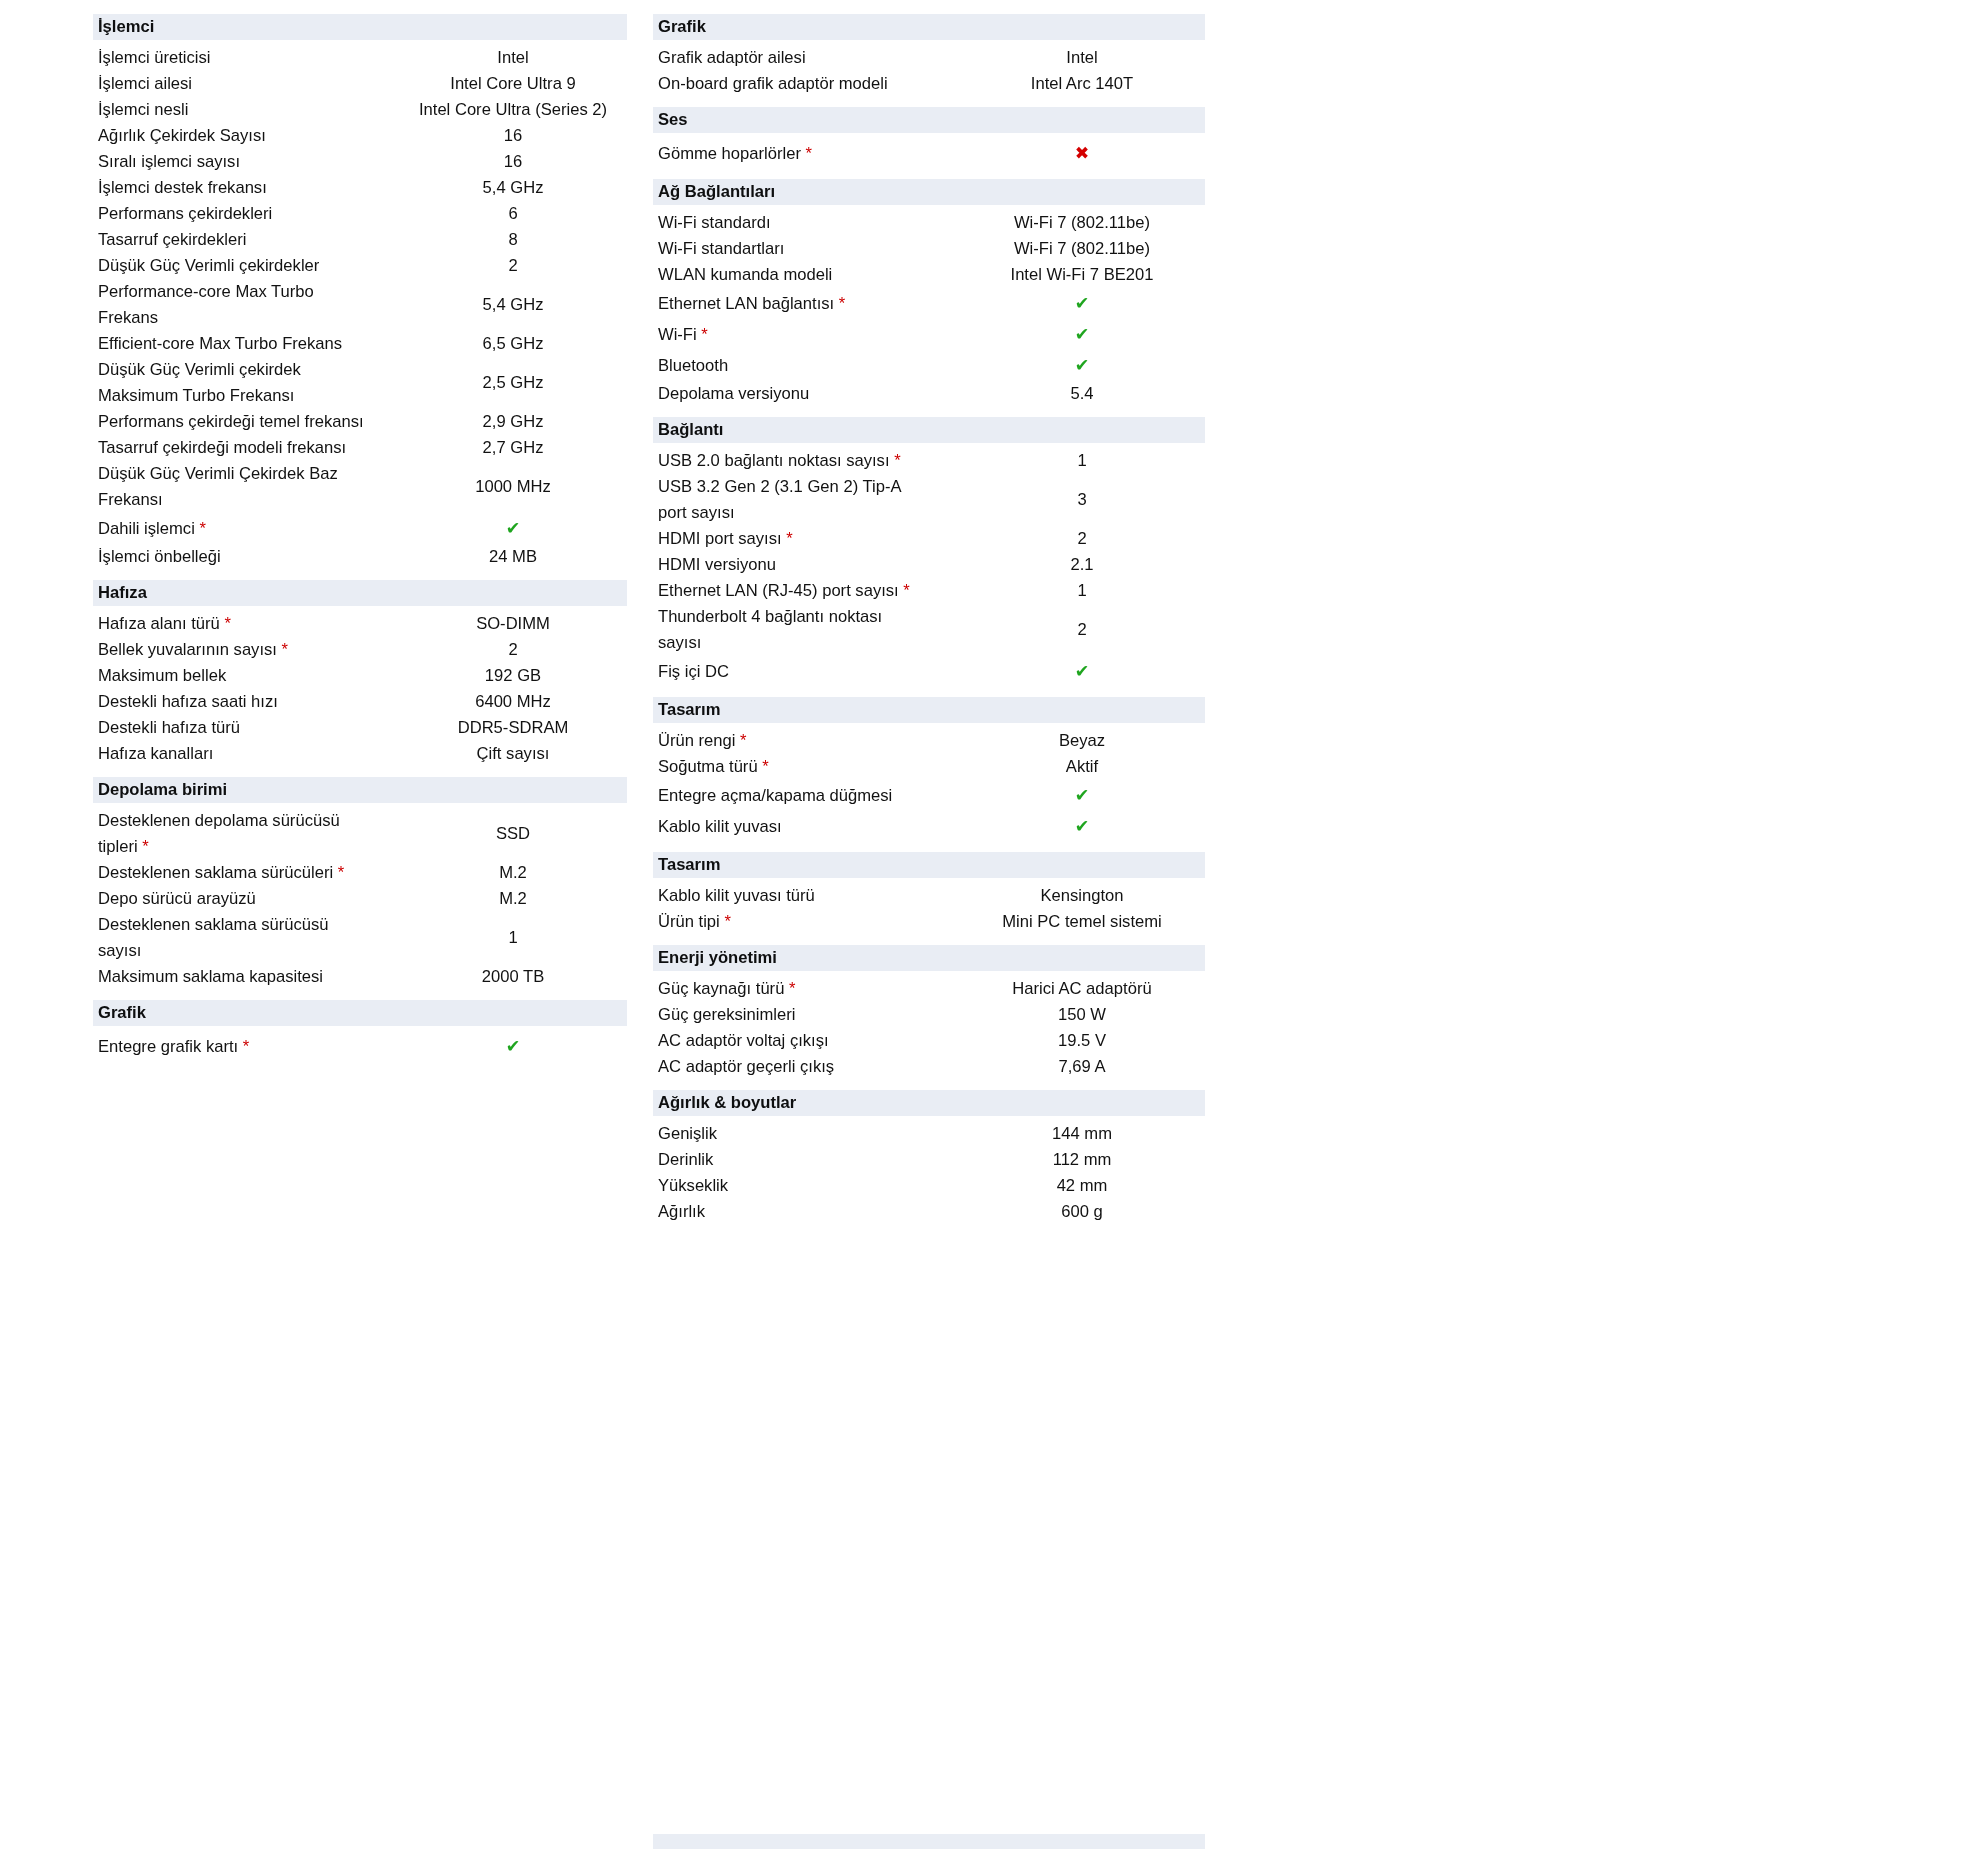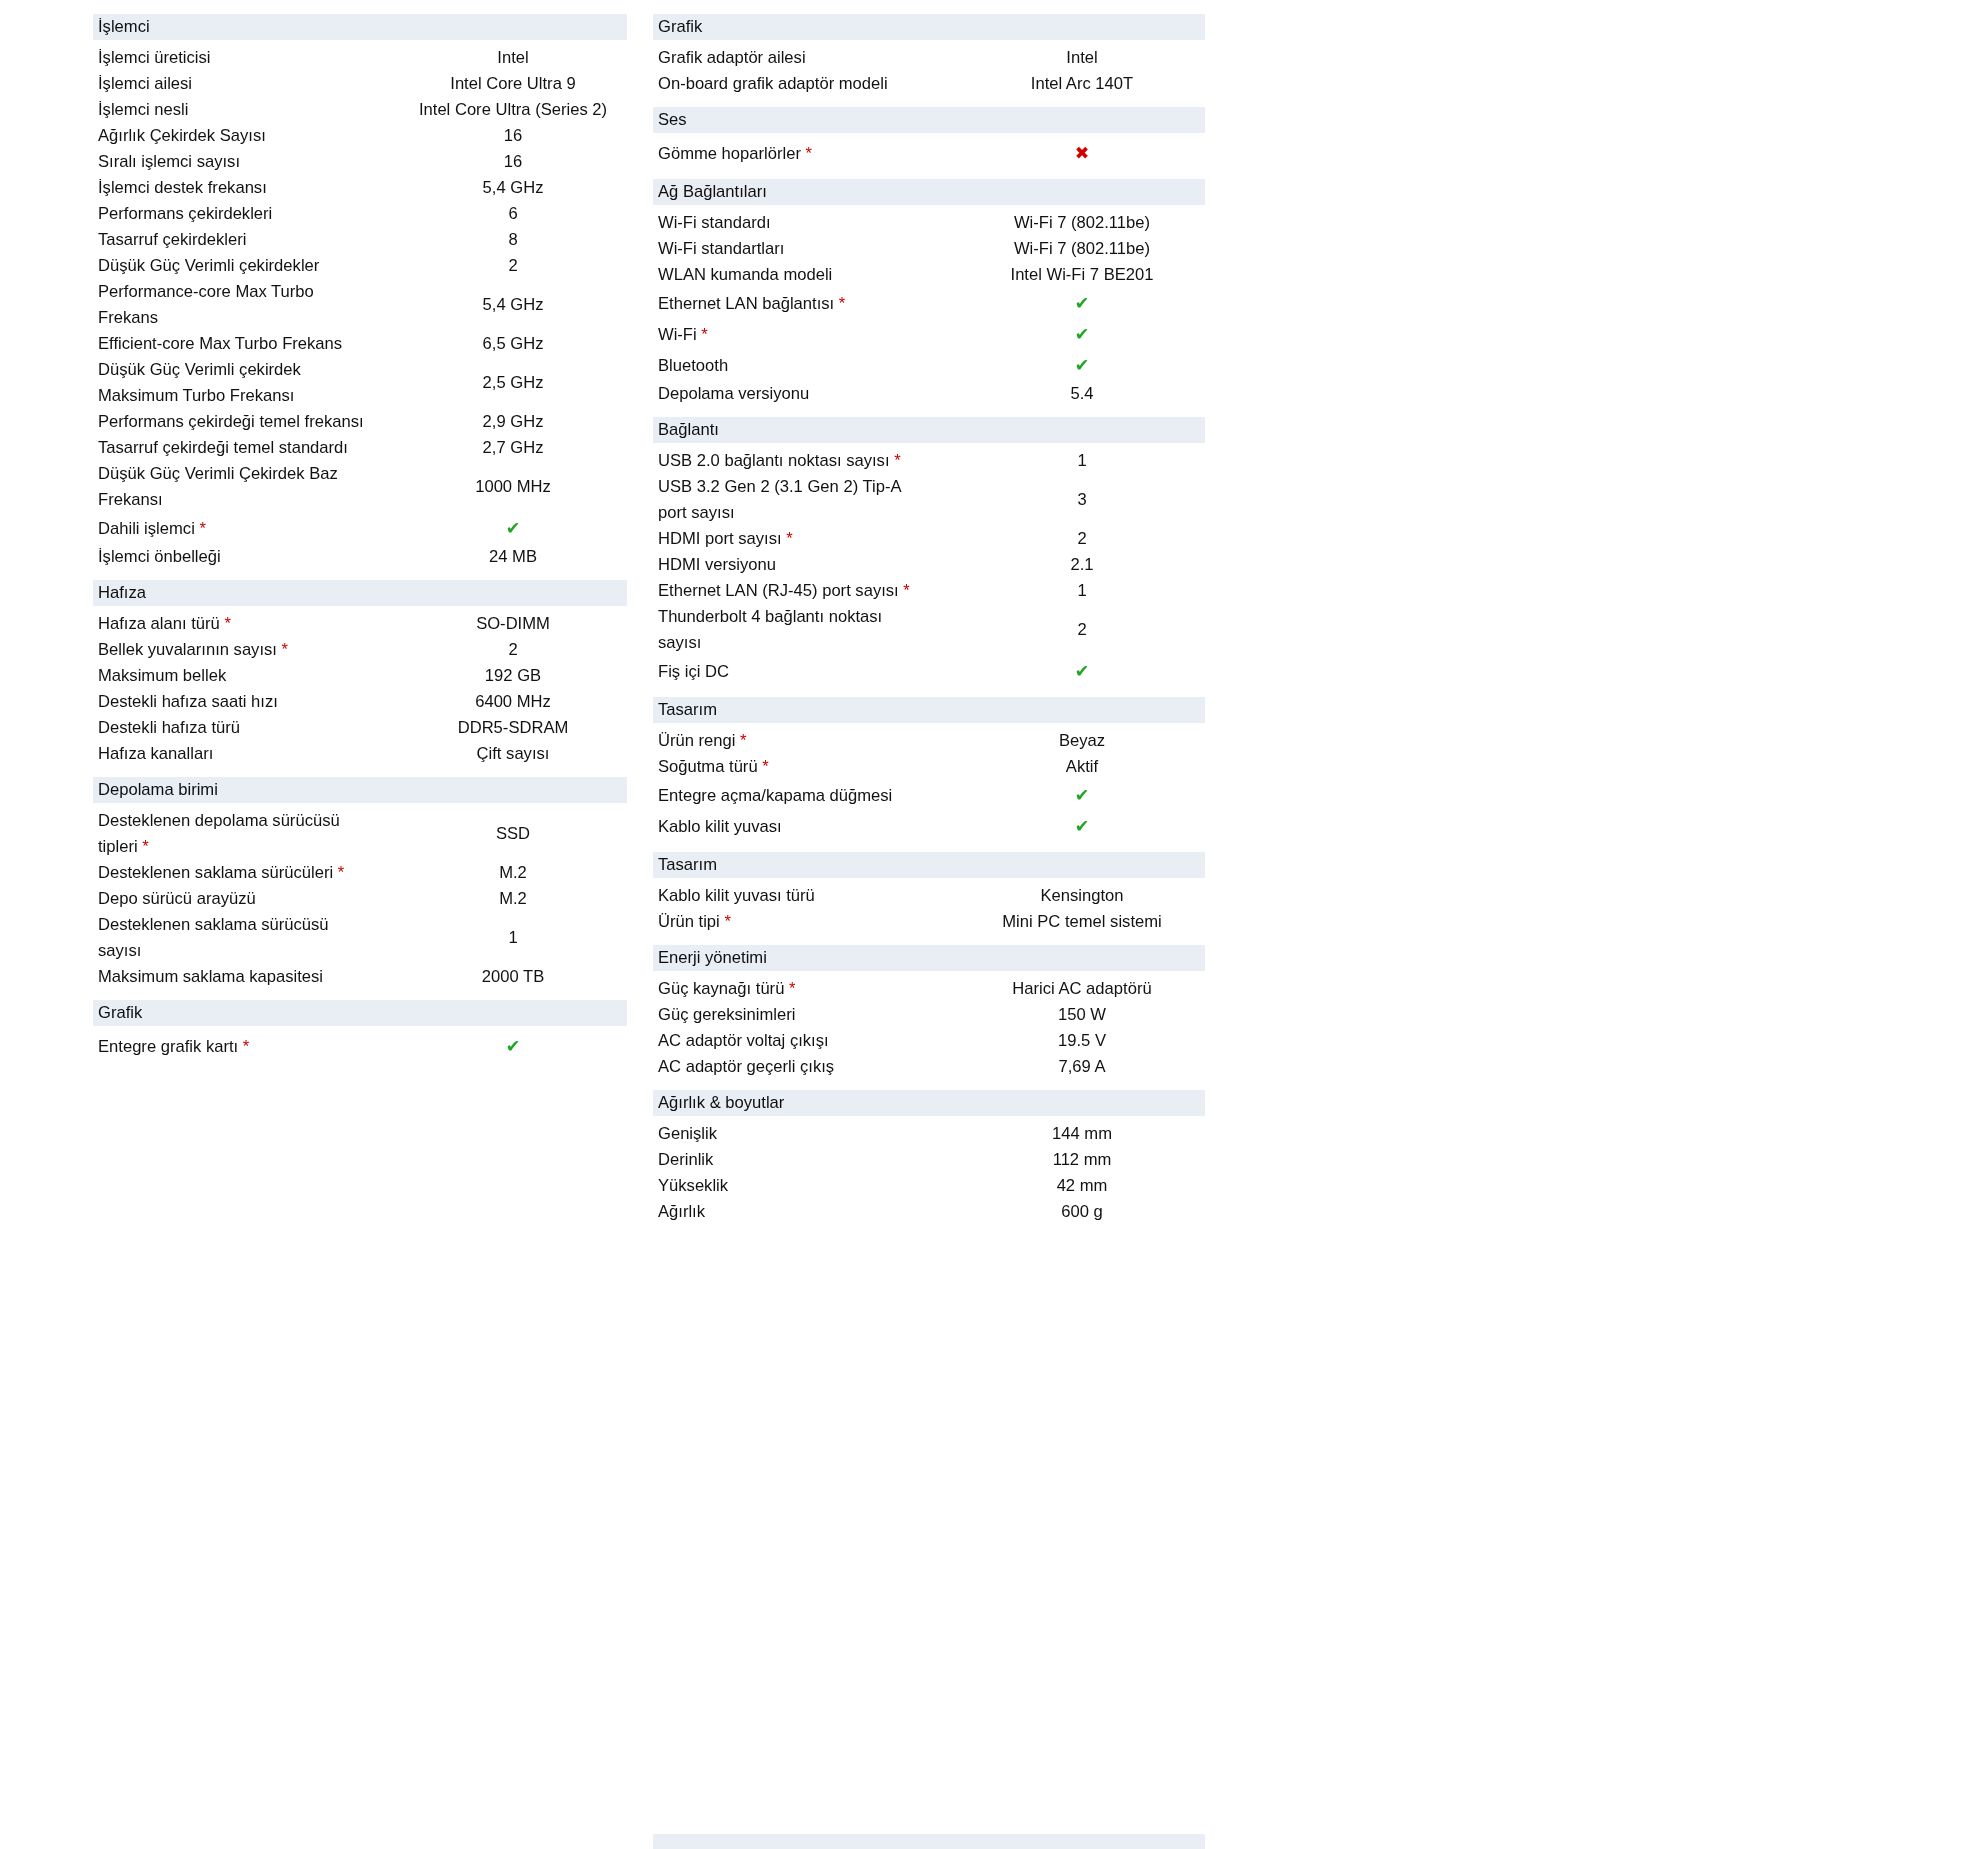--- a/index.html
+++ b/index.html
@@ -18,21 +18,21 @@
     overflow: hidden;
     background: #ffffff;
   }
   .col { position: absolute; top: 14px; }
   .col-left  { left: 93px; width: 534px; }
   .col-right { left: 653px; width: 552px; }
 
   .sec { margin-bottom: 10px; }
   .sec-header {
     background: var(--header-bg, #e9edf4);
-    font-weight: normal;
+    font-weight: bold;
     font-size: 16.6px;
     line-height: 26px;
     min-height: 26px;
     padding: 0 6.6px 0 5px;
     margin-bottom: 5px;
     color: #0e0f10;
   }
   .row {
     display: flex;
     align-items: center;
@@ -119,21 +119,21 @@
           </div>
           <div class="row">
             <div class="row-label">Düşük Güç Verimli çekirdek Maksimum Turbo Frekansı</div>
             <div class="row-value">2,5 GHz</div>
           </div>
           <div class="row">
             <div class="row-label">Performans çekirdeği temel frekansı</div>
             <div class="row-value">2,9 GHz</div>
           </div>
           <div class="row">
-            <div class="row-label">Tasarruf çekirdeği temel standardı</div>
+            <div class="row-label">Tasarruf çekirdeği modeli frekansı</div>
             <div class="row-value">2,7 GHz</div>
           </div>
           <div class="row">
             <div class="row-label">Düşük Güç Verimli Çekirdek Baz Frekansı</div>
             <div class="row-value">1000 MHz</div>
           </div>
           <div class="row row-bool">
             <div class="row-label">Dahili işlemci <span class="req">*</span></div>
             <div class="row-value"><span class="glyph check">✔</span></div>
           </div>

